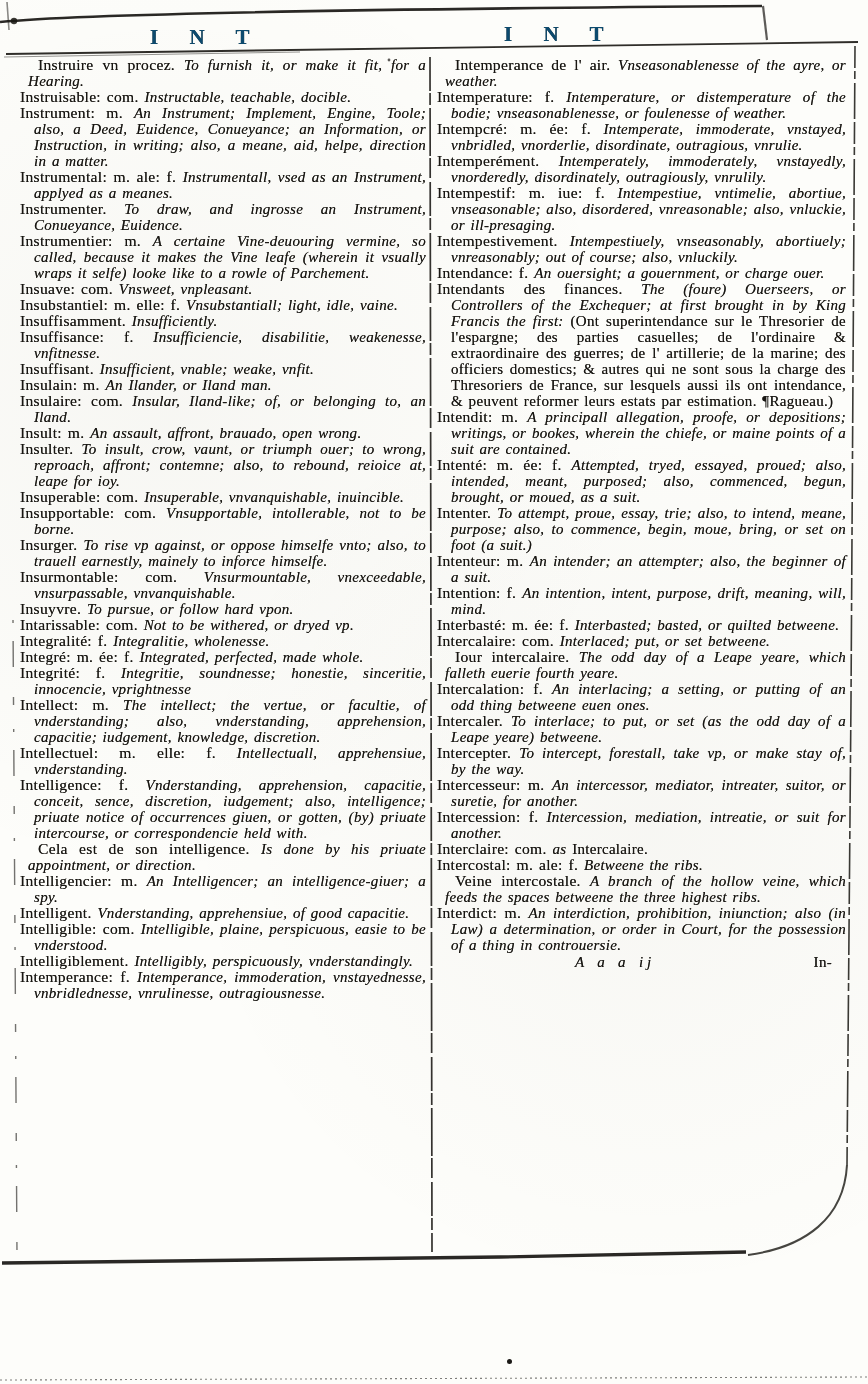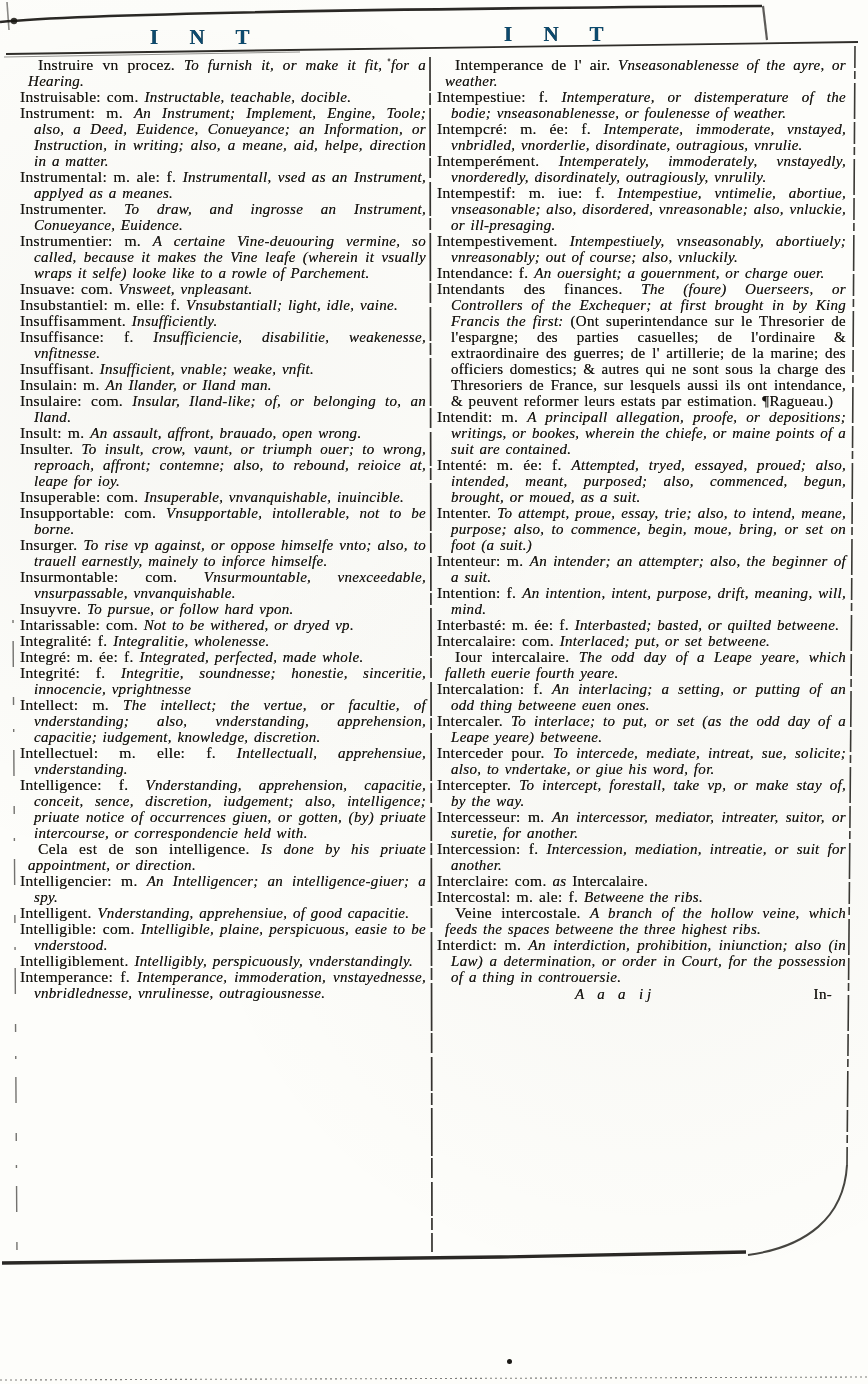--- a/index.html
+++ b/index.html
@@ -118,38 +118,37 @@
     <p class="entry"><span class="head">Intelligence: f. </span><span class="def">Vnderstanding, apprehension, capacitie, conceit, sence, discretion, iudgement; also, intelligence; priuate notice of occurrences giuen, or gotten, (by) priuate intercourse, or correspondencie held with.</span></p>
     <p class="entry sub"><span class="head">Cela est de son intelligence. </span><span class="def">Is done by his priuate appointment, or direction.</span></p>
     <p class="entry"><span class="head">Intelligencier: m. </span><span class="def">An Intelligencer; an intelligence-giuer; a spy.</span></p>
     <p class="entry"><span class="head">Intelligent. </span><span class="def">Vnderstanding, apprehensiue, of good capacitie.</span></p>
     <p class="entry"><span class="head">Intelligible: com. </span><span class="def">Intelligible, plaine, perspicuous, easie to be vnderstood.</span></p>
     <p class="entry"><span class="head">Intelligiblement. </span><span class="def">Intelligibly, perspicuously, vnderstandingly.</span></p>
     <p class="entry"><span class="head">Intemperance: f. </span><span class="def">Intemperance, immoderation, vnstayednesse, vnbridlednesse, vnrulinesse, outragiousnesse.</span></p>
   </div>
 <div id="col-right" class="col">
 <p class="entry sub"><span class="head">Intemperance de l' air. </span><span class="def">Vnseasonablenesse of the ayre, or weather.</span></p>
-    <p class="entry"><span class="head">Intempestiue: f. </span><span class="def">Intemperature, or distemperature of the bodie; vnseasonablenesse, or foulenesse of weather.</span></p>
+    <p class="entry"><span class="head">Intemperature: f. </span><span class="def">Intemperature, or distemperature of the bodie; vnseasonablenesse, or foulenesse of weather.</span></p>
     <p class="entry"><span class="head">Intempcré: m. ée: f. </span><span class="def">Intemperate, immoderate, vnstayed, vnbridled, vnorderlie, disordinate, outragious, vnrulie.</span></p>
     <p class="entry"><span class="head">Intemperément. </span><span class="def">Intemperately, immoderately, vnstayedly, vnorderedly, disordinately, outragiously, vnrulily.</span></p>
     <p class="entry"><span class="head">Intempestif: m. iue: f. </span><span class="def">Intempestiue, vntimelie, abortiue, vnseasonable; also, disordered, vnreasonable; also, vnluckie, or ill-presaging.</span></p>
     <p class="entry"><span class="head">Intempestivement. </span><span class="def">Intempestiuely, vnseasonably, abortiuely; vnreasonably; out of course; also, vnluckily.</span></p>
     <p class="entry"><span class="head">Intendance: f. </span><span class="def">An ouersight; a gouernment, or charge ouer.</span></p>
     <p class="entry"><span class="head">Intendants des finances. </span><span class="def">The (foure) Ouerseers, or Controllers of the Exchequer; at first brought in by King Francis the first:</span><span class="tail"> (Ont superintendance sur le Thresorier de l'espargne; des parties casuelles; de l'ordinaire &amp; extraordinaire des guerres; de l' artillerie; de la marine; des officiers domestics; &amp; autres qui ne sont sous la charge des Thresoriers de France, sur lesquels aussi ils ont intendance, &amp; peuvent reformer leurs estats par estimation. ¶Ragueau.)</span></p>
     <p class="entry"><span class="head">Intendit: m. </span><span class="def">A principall allegation, proofe, or depositions; writings, or bookes, wherein the chiefe, or maine points of a suit are contained.</span></p>
     <p class="entry"><span class="head">Intenté: m. ée: f. </span><span class="def">Attempted, tryed, essayed, proued; also, intended, meant, purposed; also, commenced, begun, brought, or moued, as a suit.</span></p>
     <p class="entry"><span class="head">Intenter. </span><span class="def">To attempt, proue, essay, trie; also, to intend, meane, purpose; also, to commence, begin, moue, bring, or set on foot (a suit.)</span></p>
     <p class="entry"><span class="head">Intenteur: m. </span><span class="def">An intender; an attempter; also, the beginner of a suit.</span></p>
     <p class="entry"><span class="head">Intention: f. </span><span class="def">An intention, intent, purpose, drift, meaning, will, mind.</span></p>
     <p class="entry"><span class="head">Interbasté: m. ée: f. </span><span class="def">Interbasted; basted, or quilted betweene.</span></p>
     <p class="entry"><span class="head">Intercalaire: com. </span><span class="def">Interlaced; put, or set betweene.</span></p>
     <p class="entry sub"><span class="head">Iour intercalaire. </span><span class="def">The odd day of a Leape yeare, which falleth euerie fourth yeare.</span></p>
     <p class="entry"><span class="head">Intercalation: f. </span><span class="def">An interlacing; a setting, or putting of an odd thing betweene euen ones.</span></p>
     <p class="entry"><span class="head">Intercaler. </span><span class="def">To interlace; to put, or set (as the odd day of a Leape yeare) betweene.</span></p>
-    <p class="entry"><span class="head">Interceder pour. </span><span class="def">To intercede, mediate, intreat, sue, solicite; also, to vndertake, or giue his word, for.</span></p>
     <p class="entry"><span class="head">Intercepter. </span><span class="def">To intercept, forestall, take vp, or make stay of, by the way.</span></p>
     <p class="entry"><span class="head">Intercesseur: m. </span><span class="def">An intercessor, mediator, intreater, suitor, or suretie, for another.</span></p>
     <p class="entry"><span class="head">Intercession: f. </span><span class="def">Intercession, mediation, intreatie, or suit for another.</span></p>
     <p class="entry"><span class="head">Interclaire: com. </span><span class="def">as </span><span class="tail"> Intercalaire.</span></p>
     <p class="entry"><span class="head">Intercostal: m. ale: f. </span><span class="def">Betweene the ribs.</span></p>
     <p class="entry sub"><span class="head">Veine intercostale. </span><span class="def">A branch of the hollow veine, which feeds the spaces betweene the three highest ribs.</span></p>
     <p class="entry"><span class="head">Interdict: m. </span><span class="def">An interdiction, prohibition, iniunction; also (in Law) a determination, or order in Court, for the possession of a thing in controuersie.</span></p>
     <div class="sig-row">
       <span class="sig-mark">A a a ij</span>
       <span class="catchword">In-</span>

